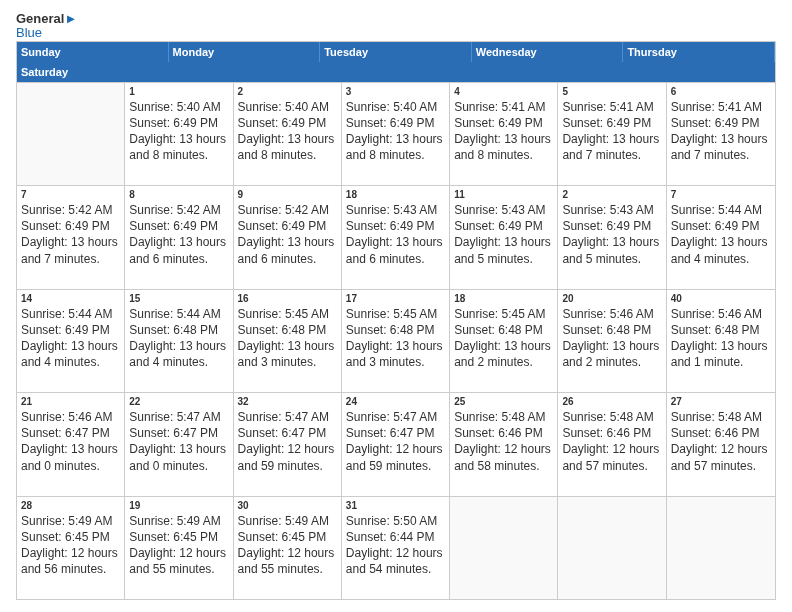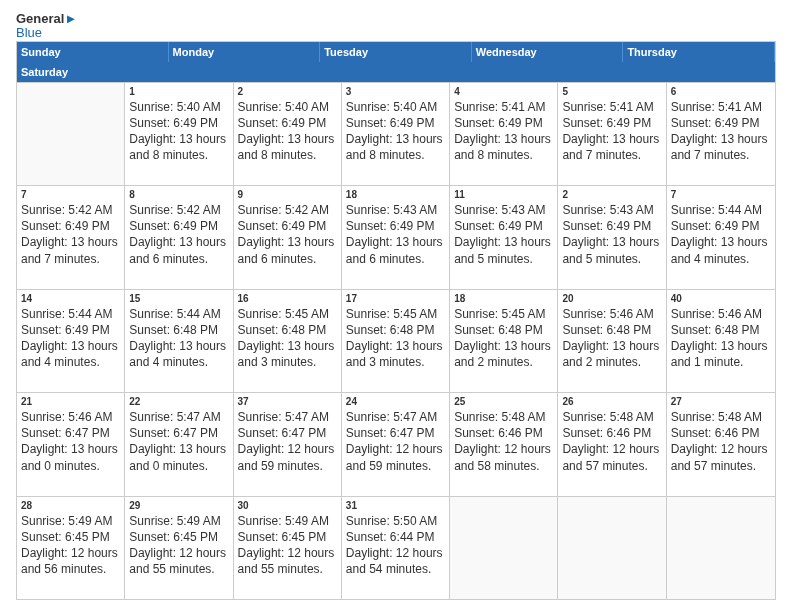--- a/index.html
+++ b/index.html
@@ -277,21 +277,21 @@
 and 0 minutes.</div>
           </div>
           <div class="cal-cell">
             <div class="day-num">22</div>
             <div class="day-info" style="white-space: pre-line;">Sunrise: 5:47 AM
 Sunset: 6:47 PM
 Daylight: 13 hours
 and 0 minutes.</div>
           </div>
           <div class="cal-cell">
-            <div class="day-num">37</div>
+            <div class="day-num">32</div>
             <div class="day-info" style="white-space: pre-line;">Sunrise: 5:47 AM
 Sunset: 6:47 PM
 Daylight: 12 hours
 and 59 minutes.</div>
           </div>
           <div class="cal-cell">
             <div class="day-num">24</div>
             <div class="day-info" style="white-space: pre-line;">Sunrise: 5:47 AM
 Sunset: 6:47 PM
 Daylight: 12 hours
@@ -321,21 +321,21 @@
         </div>
         <div class="cal-week">
           <div class="cal-cell">
             <div class="day-num">28</div>
             <div class="day-info" style="white-space: pre-line;">Sunrise: 5:49 AM
 Sunset: 6:45 PM
 Daylight: 12 hours
 and 56 minutes.</div>
           </div>
           <div class="cal-cell">
-            <div class="day-num">29</div>
+            <div class="day-num">19</div>
             <div class="day-info" style="white-space: pre-line;">Sunrise: 5:49 AM
 Sunset: 6:45 PM
 Daylight: 12 hours
 and 55 minutes.</div>
           </div>
           <div class="cal-cell">
             <div class="day-num">30</div>
             <div class="day-info" style="white-space: pre-line;">Sunrise: 5:49 AM
 Sunset: 6:45 PM
 Daylight: 12 hours

